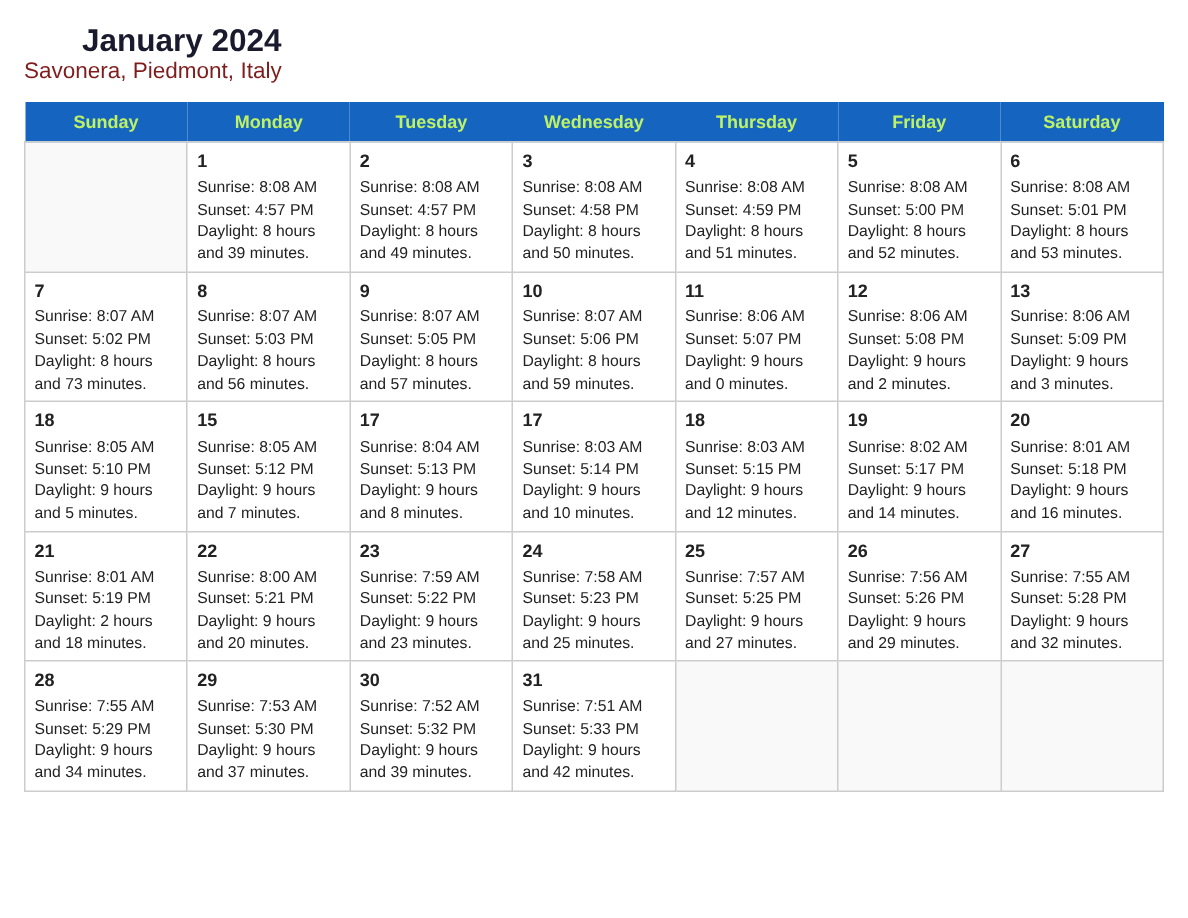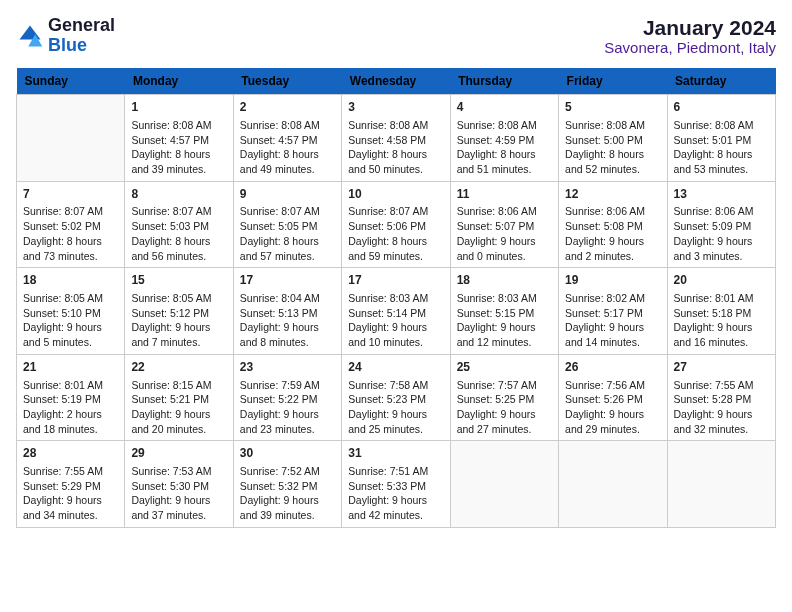--- a/index.html
+++ b/index.html
@@ -36,32 +36,32 @@
       text-align: right;
     }
     .month-title {
       font-size: 21px;
       font-weight: bold;
       color: #1a1a2e;
       line-height: 1.1;
     }
     .location {
       font-size: 15px;
-      color: #4c1d95;
+      color: #7f1d1d;
     }
     table {
       width: 100%;
       border-collapse: collapse;
       font-size: 11px;
     }
     th {
       background-color: #1565c0;
-      color: #000000;
+      color: #bef264;
       padding: 6px 8px;
-      text-align: left;
+      text-align: center;
       font-size: 12px;
       font-weight: bold;
     }
     td {
       border: 1px solid #ccc;
       vertical-align: top;
       padding: 4px 6px;
       width: calc(100% / 7);
       min-height: 80px;
       color: #222;
@@ -84,30 +84,20 @@
       background: #fff;
     }
     .row-alt td {
       background: #f5f5f5;
     }
   </style>
 </head>
 <body>
 
 <div class="header">
-  <div class="logo">
-    <svg class="logo-icon" viewBox="0 0 32 32">
-      <polygon points="16,4 28,20 4,20" fill="#1565c0"></polygon>
-      <polygon points="22,14 30,28 14,28" fill="#42a5f5"></polygon>
-    </svg>
-    <div class="logo-text">
-      <span>General</span><br>
-      <span class="blue">Blue</span>
-    </div>
-  </div>
   <div class="title-area">
     <div class="month-title">January 2024</div>
     <div class="location">Savonera, Piedmont, Italy</div>
   </div>
 </div>
 
 <table>
   <thead>
     <tr>
     <th>Sunday</th>
@@ -249,21 +239,21 @@
       </tr>
       <tr class="row-alt">
         <td>
           <span class="day-num">21</span>
           <div>Sunrise: 8:01 AM</div>
           <div>Sunset: 5:19 PM</div>
           <div>Daylight: 2 hours and 18 minutes.</div>
         </td>
         <td>
           <span class="day-num">22</span>
-          <div>Sunrise: 8:15 AM</div>
+          <div>Sunrise: 8:00 AM</div>
           <div>Sunset: 5:21 PM</div>
           <div>Daylight: 9 hours and 20 minutes.</div>
         </td>
         <td>
           <span class="day-num">23</span>
           <div>Sunrise: 7:59 AM</div>
           <div>Sunset: 5:22 PM</div>
           <div>Daylight: 9 hours and 23 minutes.</div>
         </td>
         <td>

